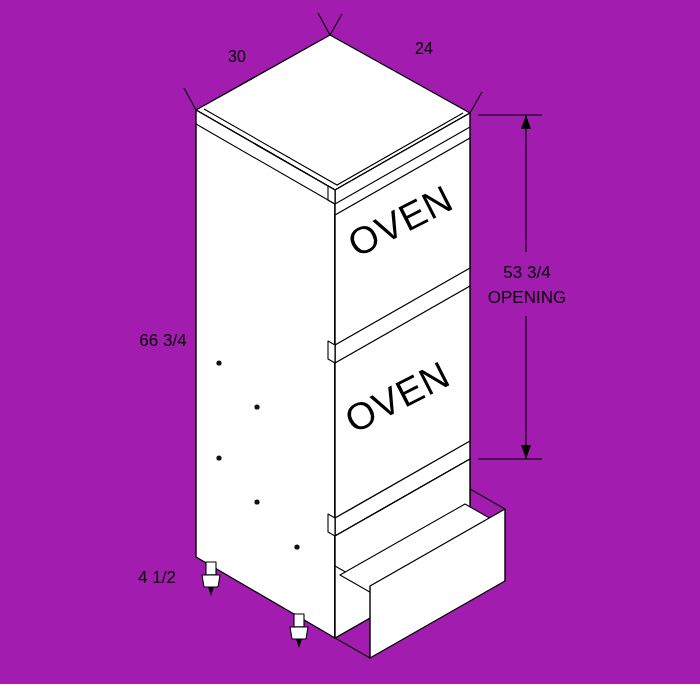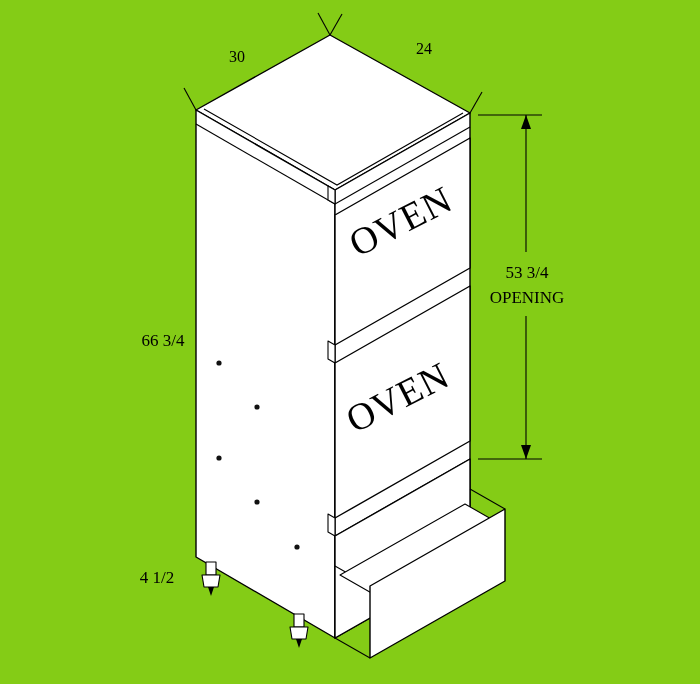--- a/index.html
+++ b/index.html
@@ -1,20 +1,20 @@
 <!DOCTYPE html>
 <html><head>
 <meta charset="utf-8">
 <style>
   html,body{margin:0;padding:0;background:#ffffff;}
   .stage{
     position:relative;
     width:700px;height:684px;
-    background:#84cc16;
-    font-family:Liberation Serif, serif;
+    background:#a21caf;
+    font-family:Liberation Sans, sans-serif;
     overflow:hidden;
   }
   svg{display:block;}
   .face{fill:#ffffff;stroke:#000000;stroke-width:1.4;stroke-linejoin:round;}
   .thin{fill:none;stroke:#000000;stroke-width:1.1;}
   .cap{fill:#ffffff;stroke:#000000;stroke-width:1.1;stroke-linejoin:round;}
   .dimline{fill:none;stroke:#000000;stroke-width:1.1;}
   .arrow{fill:#000000;stroke:none;}
   .hole{fill:#111111;stroke:none;}
   .dim-text{font-size:17px;fill:#000000;text-anchor:middle;}

